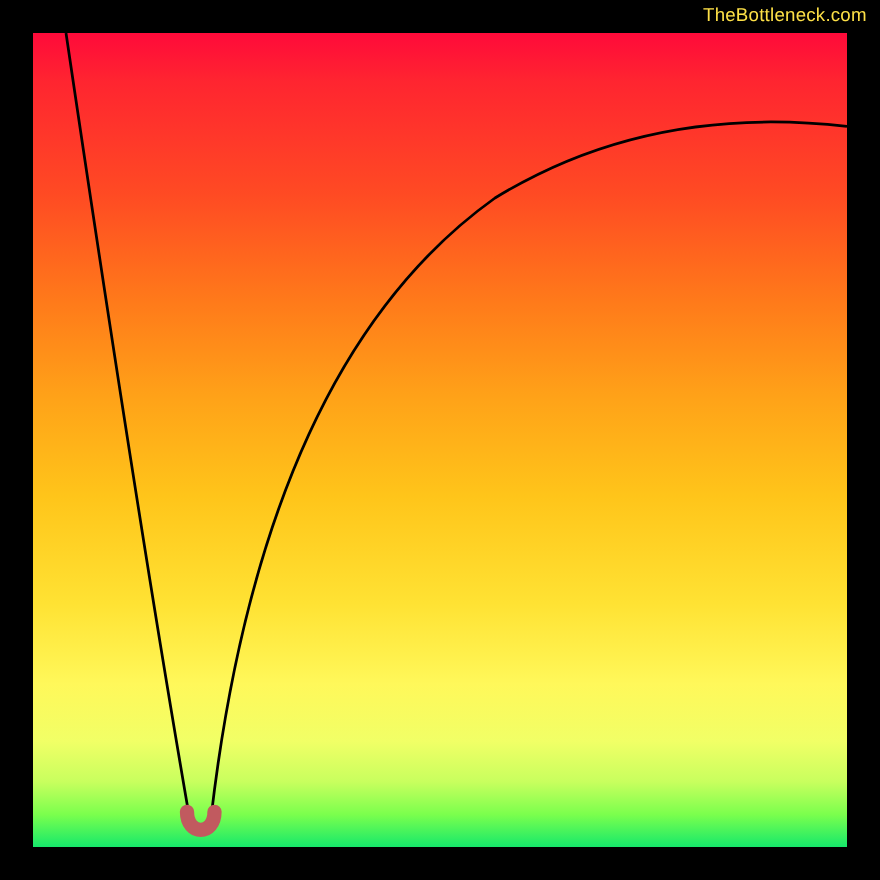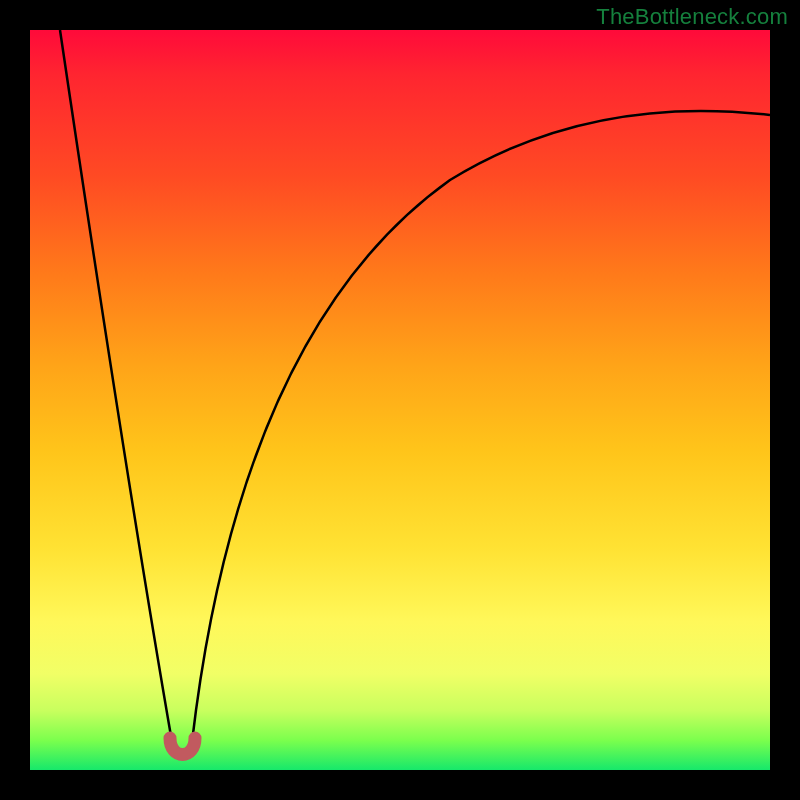--- a/index.html
+++ b/index.html
@@ -36,22 +36,22 @@
       #f1ff66 87%,
       #c8ff5e 92%,
       #7bff4d 96%,
       #16e86b 100%
     );
   }
   .watermark {
     position: absolute;
     top: 4px;
     right: 12px;
-    color: #15803d;
-    font-size: 22px;
+    color: #fde047;
+    font-size: 17px;
     letter-spacing: 0.2px;
     user-select: none;
   }
   svg.curve {
     position: absolute;
     inset: 0;
     width: 740px;
     height: 740px;
   }
 </style>

